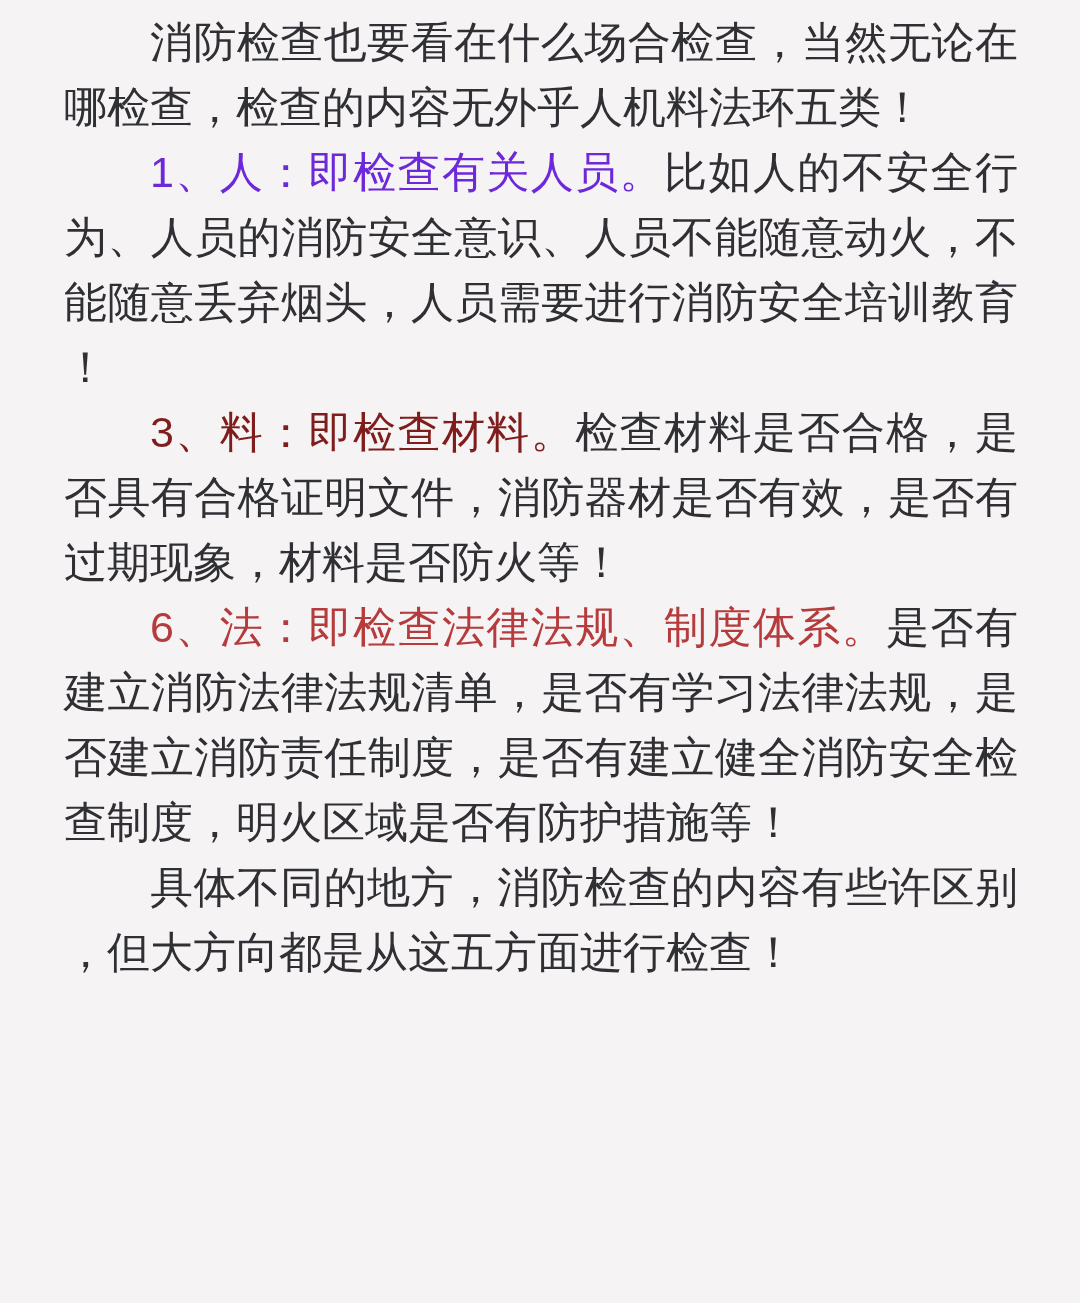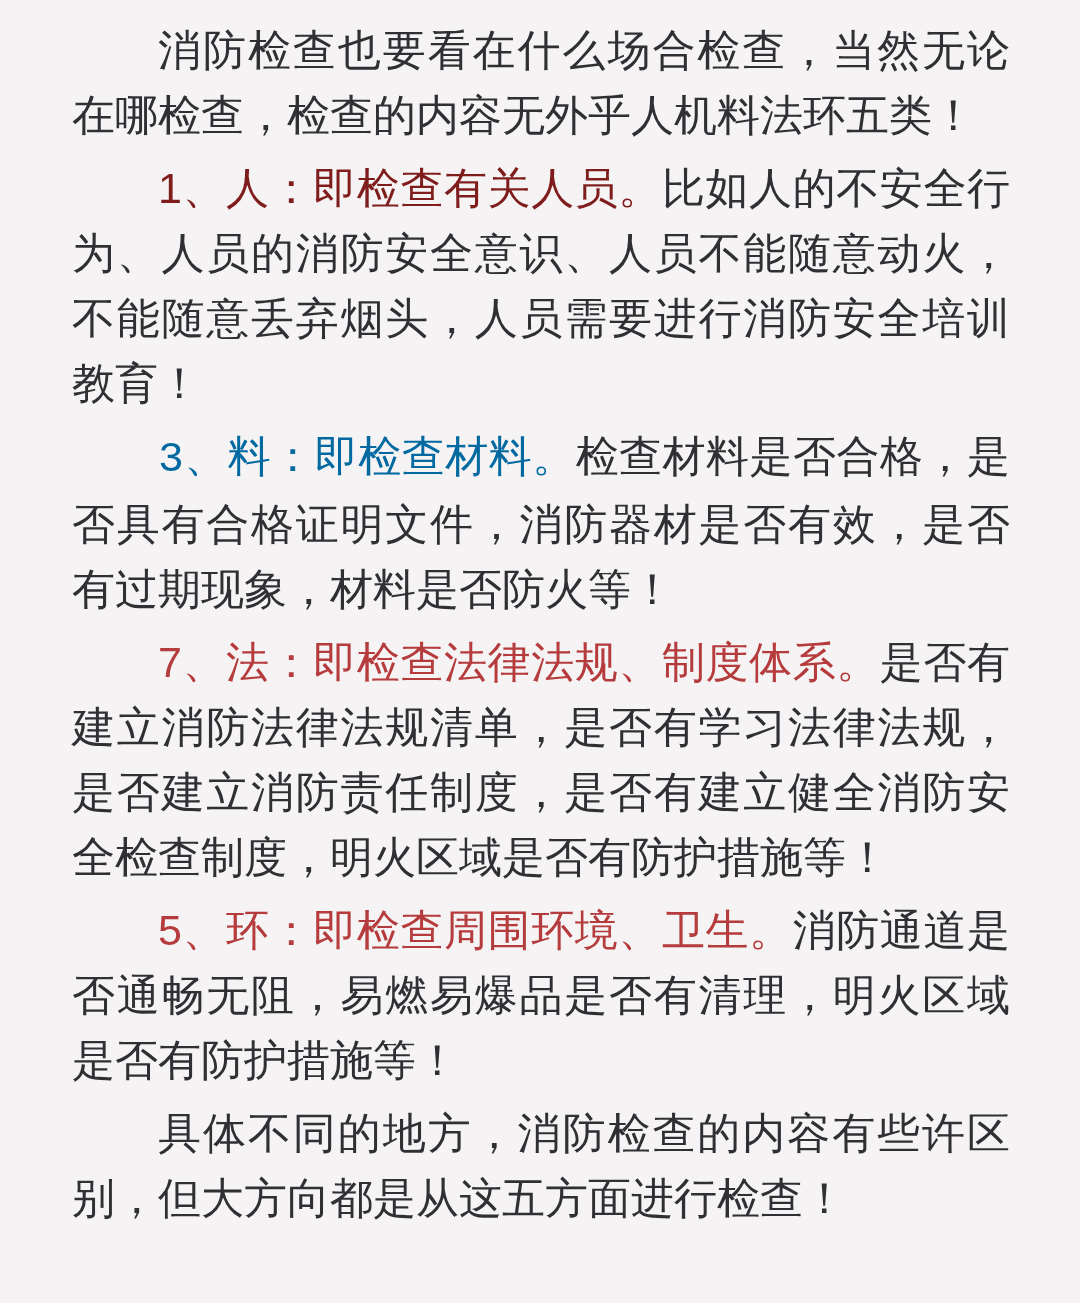--- a/index.html
+++ b/index.html
@@ -21,38 +21,37 @@
     overflow: hidden;
   }
   .article {
     font-size: 43px;
     line-height: 65px;
     color: #303034;
     text-align: justify;
     letter-spacing: 0;
   }
   .article p.para {
-    margin: 8px;
+    margin: 0;
     text-indent: 2em;
     
     line-break: anywhere;
     word-break: break-all;
   }
   .seg-red {
     color: #b53b3c;
   }
   .seg-normal {
     color: #303034;
   }
 </style>
 </head>
 <body>
 
 <div class="page" style="background: rgb(245, 243, 244);">
   <div class="article" id="article-body" style="color: rgb(48, 48, 52);">
       <p class="para"><span class="seg-normal">消防检查也要看在什么场合检查，当然无论在哪检查，检查的内容无外乎人机料法环五类！</span></p>
-      <p class="para"><span class="seg-red" style="color: #7f1d1d;">1、人：即检查有关人员。</span><span class="seg-normal">比如人的不安全行为、人员的消防安全意识、人员不能随意动火，不能随意丢弃烟头，人员需要进行消防安全培训教育！</span></p>
-      <p class="para"><span class="seg-red" style="color: #0369a1; font-family: Liberation Mono, monospace;">3、料：即检查材料。</span><span class="seg-normal">检查材料是否合格，是否具有合格证明文件，消防器材是否有效，是否有过期现象，材料是否防火等！</span></p>
-      <p class="para"><span class="seg-red" style="color: rgb(181, 59, 60);">7、法：即检查法律法规、制度体系。</span><span class="seg-normal">是否有建立消防法律法规清单，是否有学习法律法规，是否建立消防责任制度，是否有建立健全消防安全检查制度，明火区域是否有防护措施等！</span></p>
-      <p class="para"><span class="seg-red" style="color: rgb(181, 59, 60);">5、环：即检查周围环境、卫生。</span><span class="seg-normal">消防通道是否通畅无阻，易燃易爆品是否有清理，明火区域是否有防护措施等！</span></p>
+      <p class="para"><span class="seg-red" style="color: #6d28d9;">1、人：即检查有关人员。</span><span class="seg-normal">比如人的不安全行为、人员的消防安全意识、人员不能随意动火，不能随意丢弃烟头，人员需要进行消防安全培训教育！</span></p>
+      <p class="para"><span class="seg-red" style="color: #7f1d1d;">3、料：即检查材料。</span><span class="seg-normal">检查材料是否合格，是否具有合格证明文件，消防器材是否有效，是否有过期现象，材料是否防火等！</span></p>
+      <p class="para"><span class="seg-red" style="color: rgb(181, 59, 60);">6、法：即检查法律法规、制度体系。</span><span class="seg-normal">是否有建立消防法律法规清单，是否有学习法律法规，是否建立消防责任制度，是否有建立健全消防安全检查制度，明火区域是否有防护措施等！</span></p>
       <p class="para"><span class="seg-normal">具体不同的地方，消防检查的内容有些许区别，但大方向都是从这五方面进行检查！</span></p>
     </div>
 </div>
 
 </body></html>

